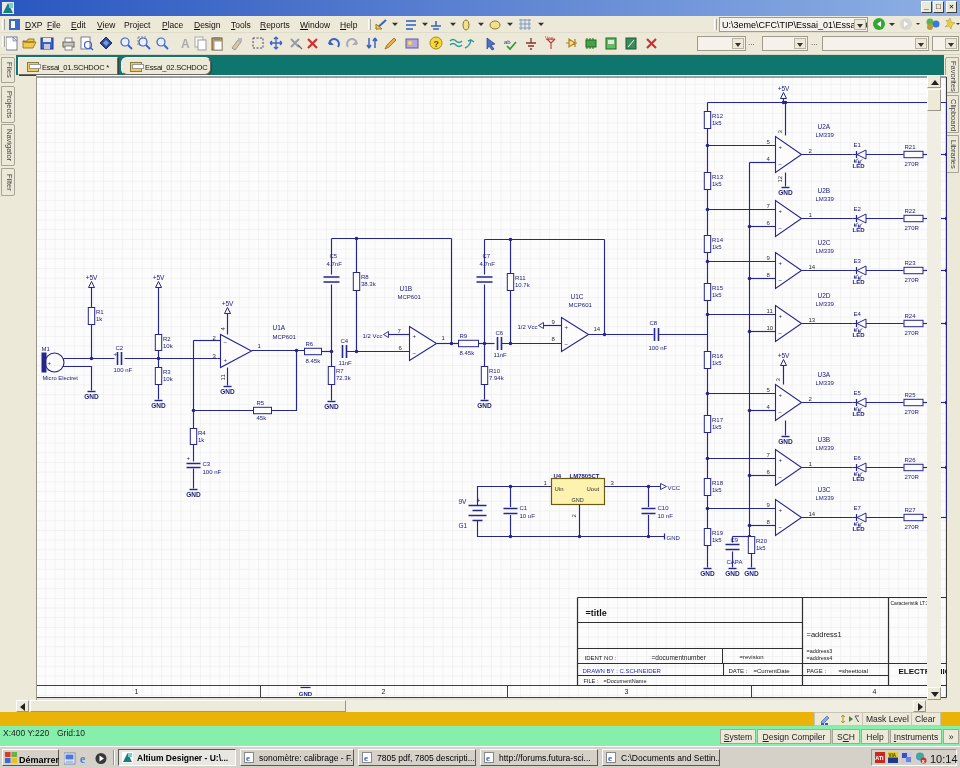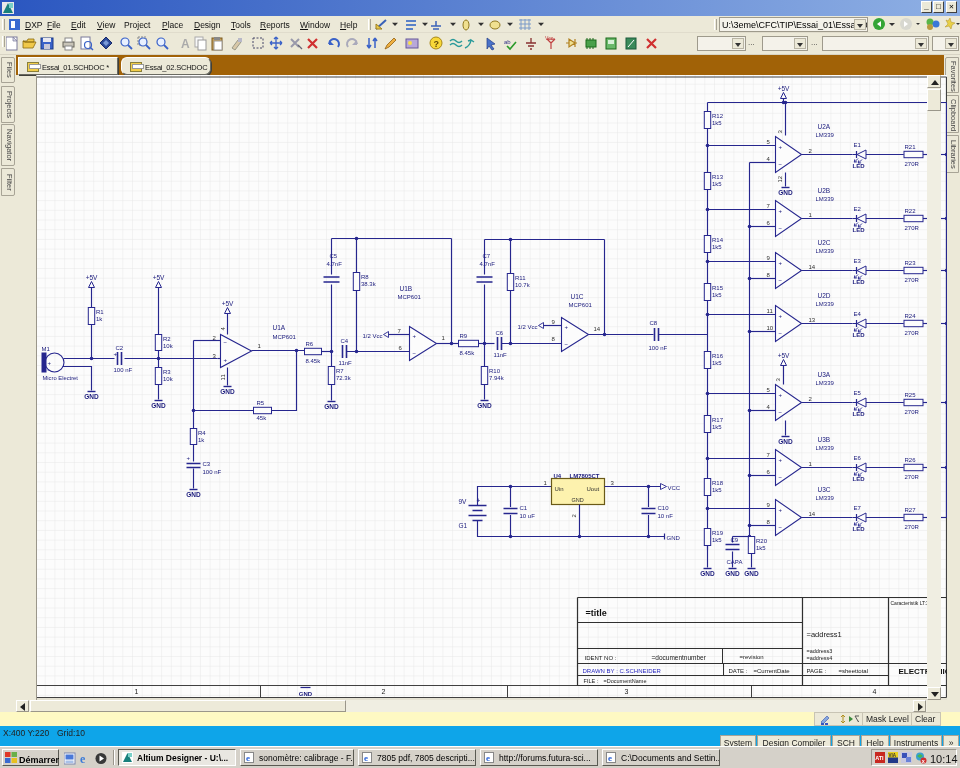--- a/index.html
+++ b/index.html
@@ -11,39 +11,39 @@
 
 #menubar{left:0;top:16px;width:960px;height:17px;background:#ECE9D8;border-bottom:1px solid #E0DCCC;}
 .menuitem{top:4px;font-size:8.5px;color:#111;}
 .grip{top:3px;width:3px;height:11px;border-left:1px solid #fff;border-right:1px solid #A8A496;}
 
 #toolbar{left:0;top:33px;width:960px;height:22px;background:#ECE9D8;border-bottom:1px solid #D8D4C4;}
 .combo{height:15px;background:#F4F2EA;border:1px solid #9E9A8C;}
 .combobtn{position:absolute;right:1px;top:1px;width:12px;height:11px;background:#ECE9D8;border:1px solid #B8B4A4;}
 .combobtn:after{content:"";position:absolute;left:2px;top:4px;border-left:3px solid transparent;border-right:3px solid transparent;border-top:4px solid #333;}
 
-#tabbar{left:16px;top:55px;width:928px;height:20px;background:#a16207;}
+#tabbar{left:16px;top:55px;width:928px;height:20px;background:#0f766e;}
 .doctab{top:2px;height:18px;background:#ECE9D8;border:1px solid;border-color:#fff #6a6a62 #6a6a62 #fff;font-size:7.5px;letter-spacing:-0.2px;color:#111;padding:5px 1px 0 23px;white-space:nowrap;overflow:hidden;box-shadow:1px 1px 0 #40403a;}
 .docicon{position:absolute;left:8px;top:4px;width:12px;height:10px;background:#F2CE4A;border:1px solid #8a7f3a;}
 .docicon:after{content:"";position:absolute;left:1px;top:1px;width:10px;height:3px;background:#fff;border:1px solid #999;}
 
 #lstrip{left:0;top:55px;width:16px;height:645px;background:#ECE9D8;}
 #rstrip{left:944px;top:55px;width:16px;height:645px;background:#ECE9D8;}
 .vtab{width:14px;background:#ECE9D8;border:1px solid #A8A496;border-radius:0 2px 2px 0;color:#444;font-size:7.5px;writing-mode:vertical-rl;text-align:center;padding:3px 0;}
 .vtabr{border-radius:2px 0 0 2px;}
 
 #canvas{left:16px;top:75px;width:911px;height:625px;background:#FCFCFC;overflow:hidden;margin-left:20px;}
 .sbtn{background:#EDEAD9;border:1px solid;border-color:#fff #9a968a #9a968a #fff;}
 .arrow{position:absolute;width:0;height:0;}
 #vscroll{left:927px;top:75px;width:14px;height:625px;background:#F0EEE2;}
 #hscroll{left:16px;top:700px;width:911px;height:12px;background:#F0EEE2;}
 
-#status1{left:0;top:712px;width:960px;height:14px;background:#fef9c3;font-size:8.5px;}
-#status2{left:0;top:726px;width:960px;height:20px;background:#0ea5e9;font-size:8.5px;}
-.pbtn{top:3px;height:15px;border:1px solid #A8A496;background:#ECE9D8;font-size:8.5px;color:#222;text-align:center;padding-top:2px;margin-top:6px;}
+#status1{left:0;top:712px;width:960px;height:14px;background:#eab308;font-size:8.5px;}
+#status2{left:0;top:726px;width:960px;height:20px;background:#86efac;font-size:8.5px;}
+.pbtn{top:3px;height:15px;border:1px solid #A8A496;background:#ECE9D8;font-size:8.5px;color:#222;text-align:center;padding-top:2px;}
 
 #taskbar{left:0;top:746px;width:960px;height:22px;background:#D5D1C9;border-top:1px solid #fff;}
 #startbtn{left:2px;top:2px;width:57px;height:17px;background:#D5D1C9;border:1px solid;border-color:#fff #5a5a52 #5a5a52 #fff;}
 #starttext{left:16px;top:5px;color:#000;font-weight:bold;font-size:9px;}
 .taskbtn{top:2px;height:17px;background:#D5D1C9;border:1px solid;border-color:#fff #5a5a52 #5a5a52 #fff;color:#000;font-size:8.5px;padding:3px 3px 0 18px;white-space:nowrap;overflow:hidden;}
 .tbicon{position:absolute;left:3px;top:2px;width:11px;height:11px;}
 #tray{left:871px;top:2px;width:86px;height:17px;background:#D5D1C9;border:1px solid;border-color:#9a968c #fff #fff #9a968c;}
 #clock{left:58px;top:3px;color:#111;font-size:11px;}
 </style></head>
 <body>

